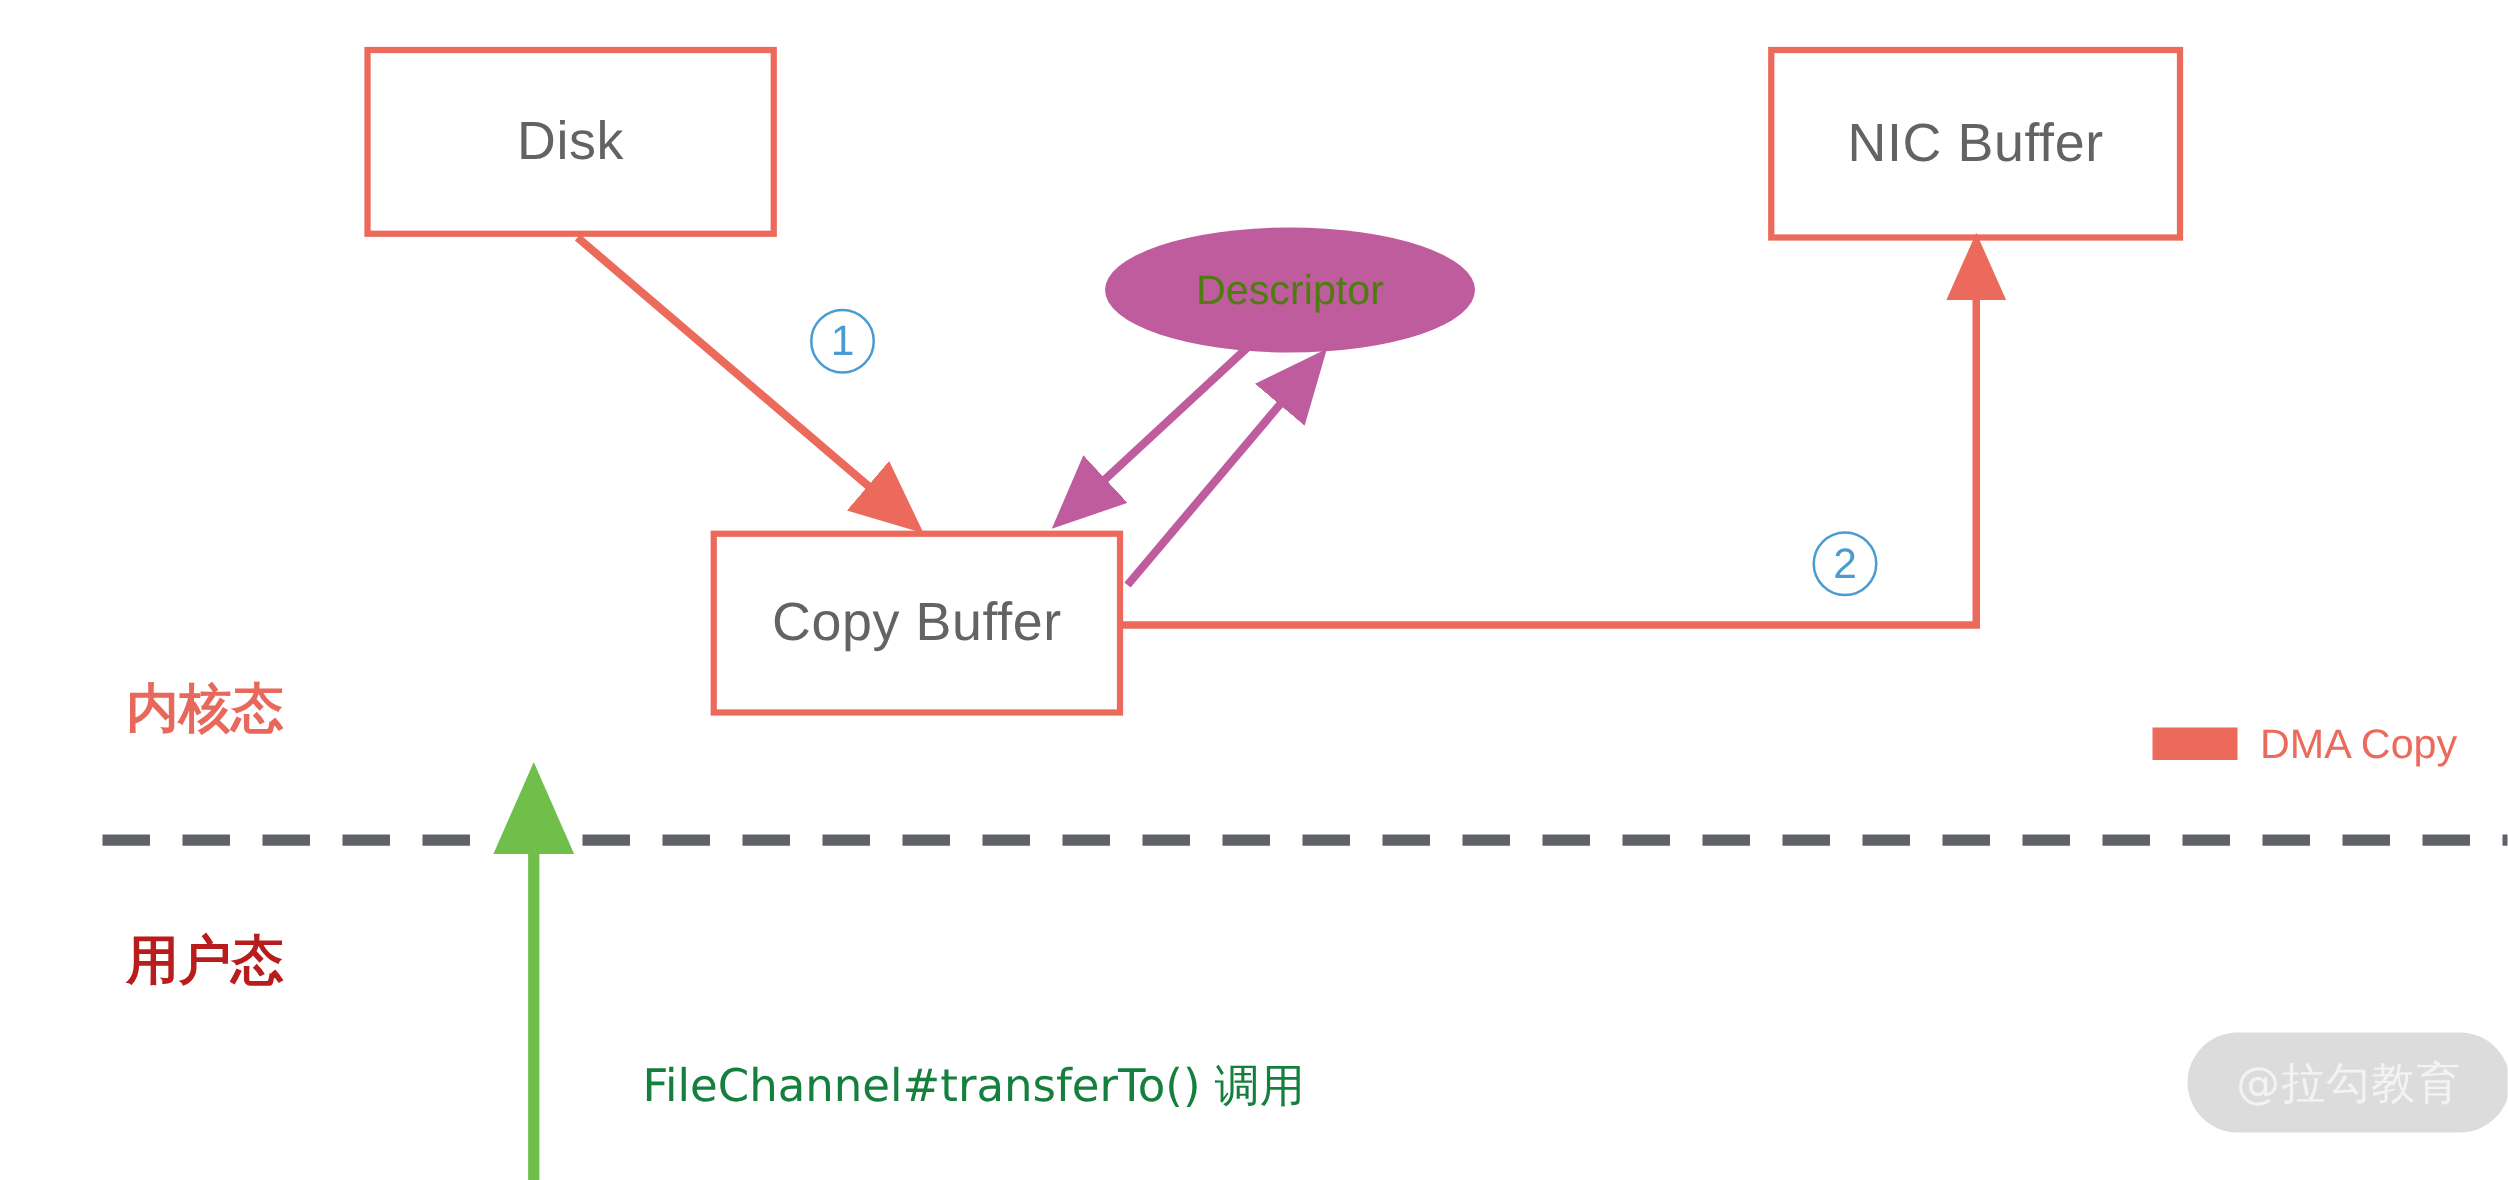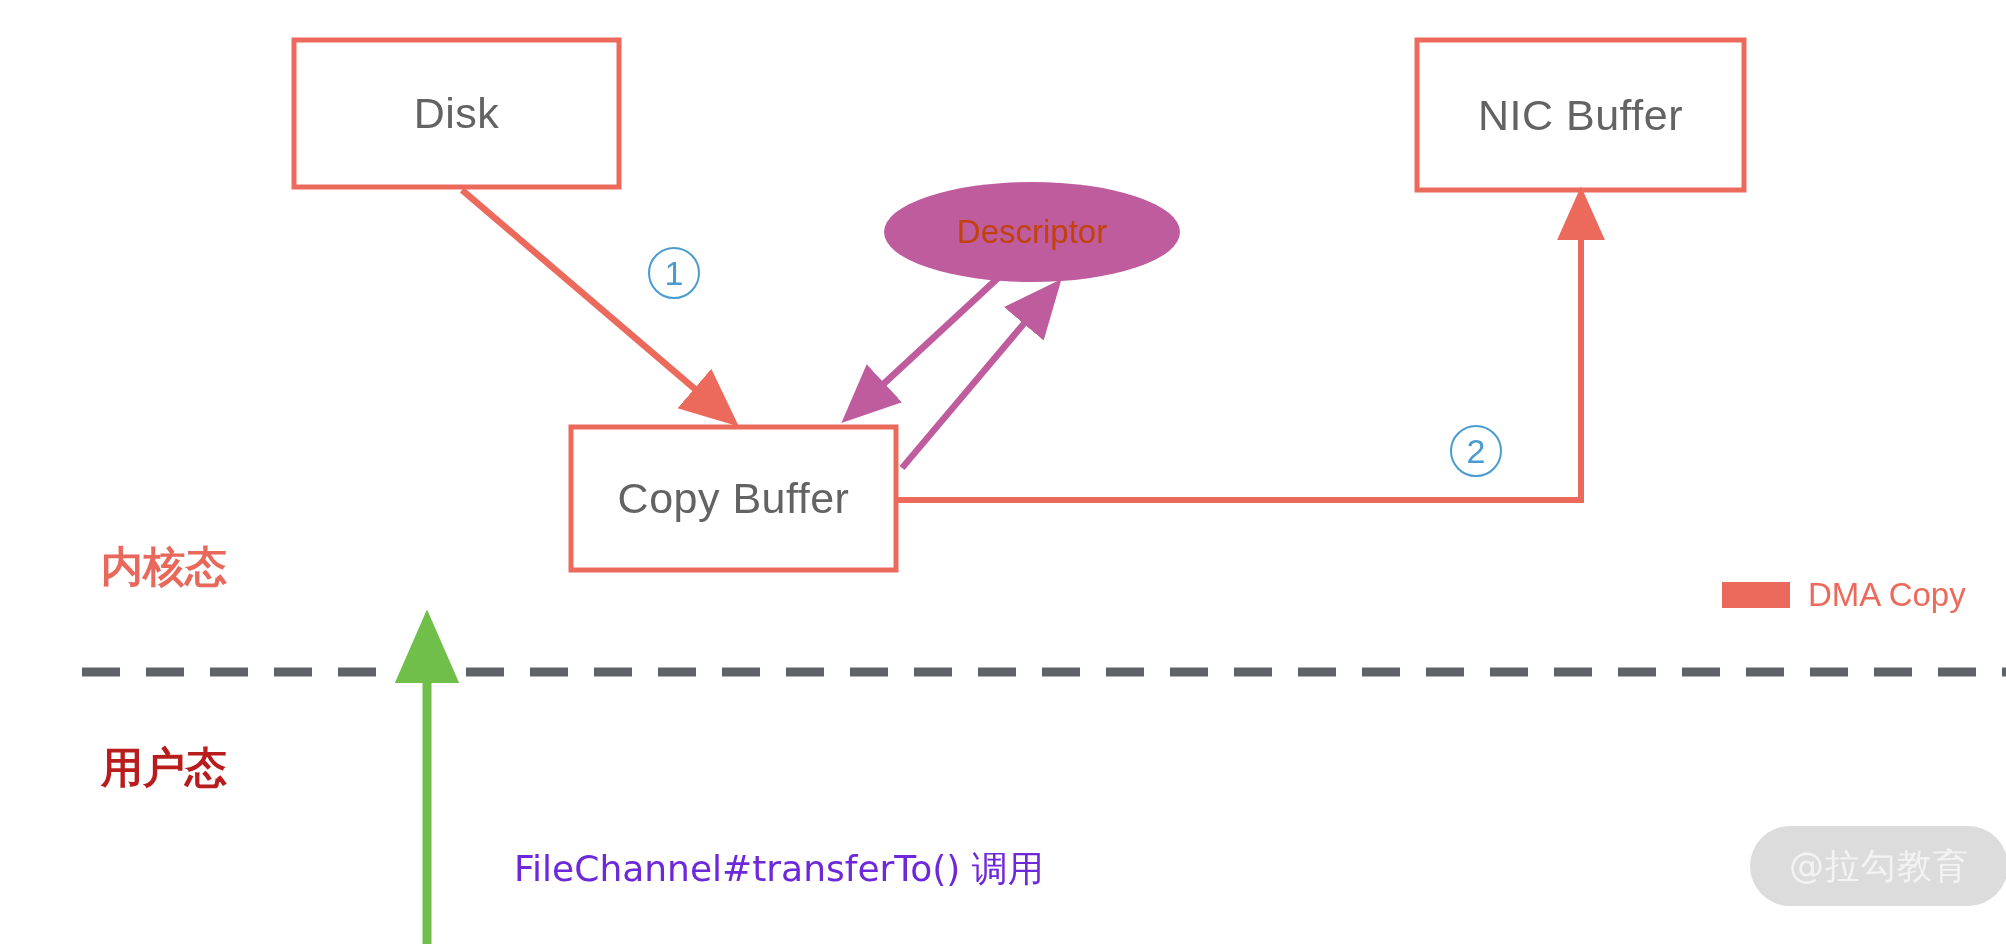--- a/index.html
+++ b/index.html
@@ -38,21 +38,21 @@
     white-space: nowrap;
   }
   #disk-label      { left: 250px;  top: 40px;  width: 325px; height: 147px; }
   #nic-label       { left: 1373px; top: 40px;  width: 327px; height: 150px; }
   #readbuf-label   { left: 527px;  top: 427px; width: 325px; height: 143px; }
 
   #descriptor-label {
     position: absolute;
     left: 840px; top: 202px; width: 296px; height: 60px;
     display: flex; align-items: center; justify-content: center;
-    color: #c2410c;
+    color: #4d7c0f;
     font-size: 33px;
     white-space: nowrap;
   }
 
   .step-marker {
     position: absolute;
     width: 52px; height: 52px;
     border-radius: 50%;
     border: 2.5px solid #4A9BD1;
     color: #4A9BD1;
@@ -71,21 +71,21 @@
     white-space: nowrap;
     font-family: "DejaVu Sans", "Liberation Sans", sans-serif;
   }
   #kernel-mode-label { left: 57px; top: 539px; color: #E8685C; }
   #user-mode-label   { left: 57px; top: 740px; color: #b91c1c; }
 
   #api-call-label {
     position: absolute;
     left: 470px; top: 845px;
     font-size: 36px;
-    color: #6d28d9;
+    color: #15803d;
     white-space: nowrap;
     font-family: "DejaVu Sans", "Liberation Sans", sans-serif;
   }
 
   #legend {
     position: absolute;
     left: 1678px; top: 576px;
     display: flex;
     align-items: center;
     gap: 18px;

